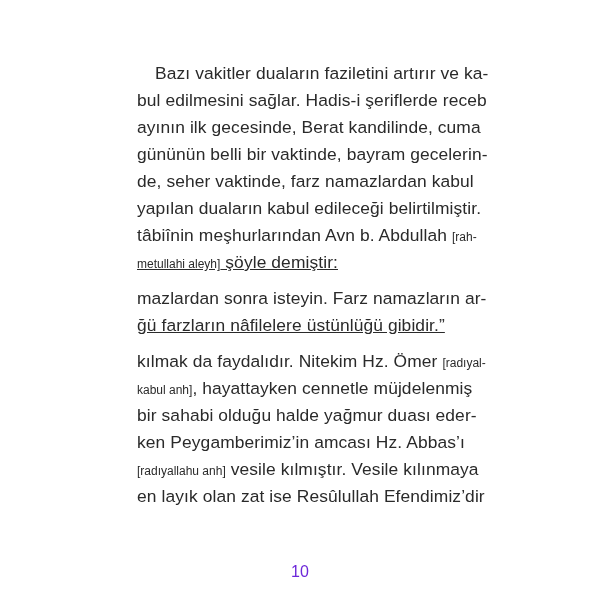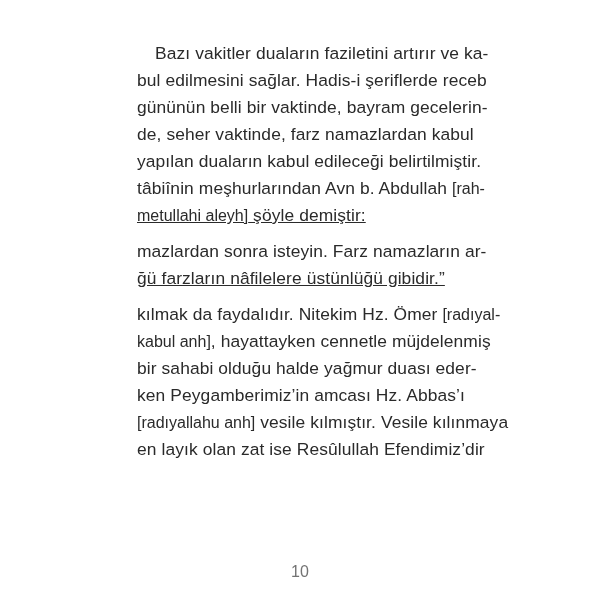--- a/index.html
+++ b/index.html
@@ -30,46 +30,48 @@
       text-align: justify;
       text-align-last: justify;
       letter-spacing: 0.1px;
     }
     .line.last {
       text-align-last: left;
       text-decoration: underline;
     }
     .line.indent {
       padding-left: 18px;
+      margin-top: 20px;
     }
     .para-gap {
       height: 9px;
     }
     .small {
-      font-size: 16px;
+      font-size: 12px;
       letter-spacing: 0;
     }
     .page-number {
       position: absolute;
       left: 0;
       width: 600px;
       top: 563px;
       text-align: center;
       font-size: 16px;
-      color: #737373;
+      color: #6d28d9;
     }
   </style>
 </head>
 <body>
 
 <div class="page">
 
   <div class="paragraph">
     <span class="line indent">Bazı vakitler duaların faziletini artırır ve ka-</span>
     <span class="line">bul edilmesini sağlar. Hadis-i şeriflerde receb</span>
+    <span class="line">ayının ilk gecesinde, Berat kandilinde, cuma</span>
     <span class="line">gününün belli bir vaktinde, bayram gecelerin-</span>
     <span class="line">de, seher vaktinde, farz namazlardan kabul</span>
     <span class="line">yapılan duaların kabul edileceği belirtilmiştir.</span>
     <span class="line"><span>tâbiînin meşhurlarından Avn b. Abdullah </span><span class="small">[rah-</span></span>
     <span class="line last"><span class="small">metullahi aleyh]</span><span> şöyle demiştir:</span></span>
   </div>
 
   <div class="para-gap"></div>
 
   <div class="paragraph">

